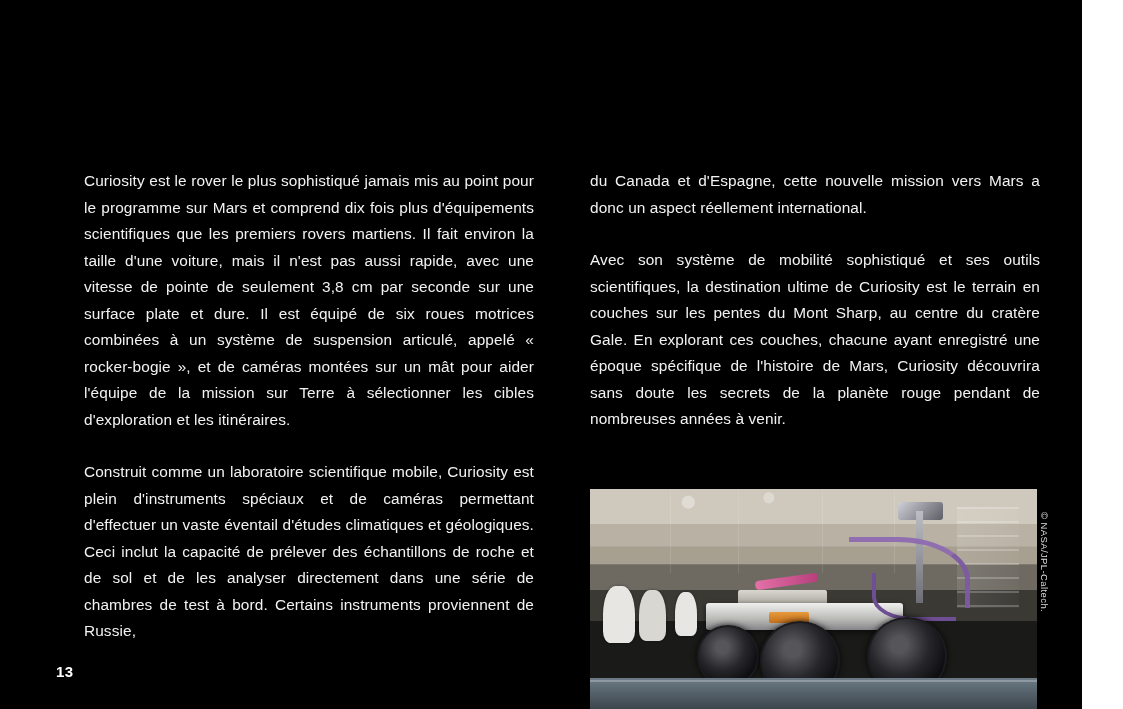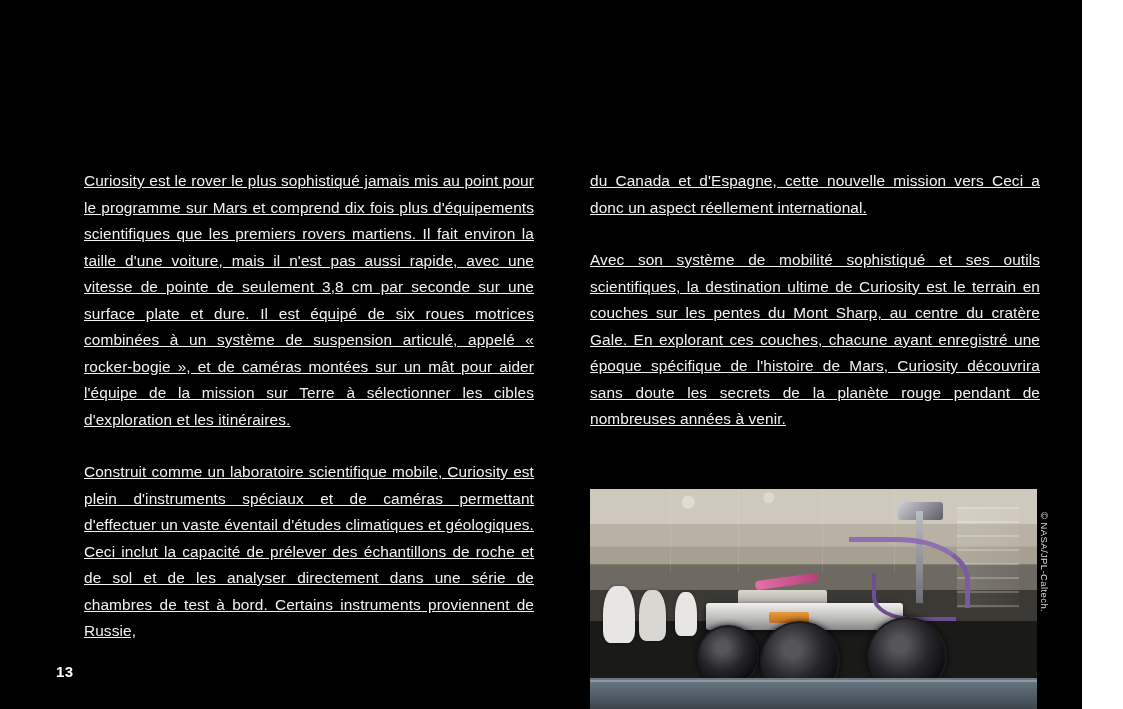--- a/index.html
+++ b/index.html
@@ -55,21 +55,20 @@
   .col-right { left: 590px; }
 
   .para {
     margin: 0 0 26px 0;
     font-size: 15.4px;
     line-height: 26.5px;
     text-align: justify;
     text-justify: inter-word;
     letter-spacing: 0.1px;
     color: #f2f2f2;
-    text-decoration: underline;
   }
   .para:last-child { margin-bottom: 0; }
 
   
   .photo-wrap {
     position: absolute;
     left: 590px;
     top: 489px;
     width: 447px;
     height: 220px;
@@ -233,21 +232,21 @@
   <div class="page-body">
 
     <div class="page-number">13</div>
 
     <div class="col col-left">
       <p class="para">Curiosity est le rover le plus sophistiqué jamais mis au point pour le programme sur Mars et comprend dix fois plus d'équipements scientifiques que les premiers rovers martiens. Il fait environ la taille d'une voiture, mais il n'est pas aussi rapide, avec une vitesse de pointe de seulement 3,8 cm par seconde sur une surface plate et dure. Il est équipé de six roues motrices combinées à un système de suspension articulé, appelé « rocker-bogie », et de caméras montées sur un mât pour aider l'équipe de la mission sur Terre à sélectionner les cibles d'exploration et les itinéraires.</p>
       <p class="para">Construit comme un laboratoire scientifique mobile, Curiosity est plein d'instruments spéciaux et de caméras permettant d'effectuer un vaste éventail d'études climatiques et géologiques. Ceci inclut la capacité de prélever des échantillons de roche et de sol et de les analyser directement dans une série de chambres de test à bord. Certains instruments proviennent de Russie,</p>
     </div>
 
     <div class="col col-right">
-      <p class="para">du Canada et d'Espagne, cette nouvelle mission vers Ceci a donc un aspect réellement international.</p>
+      <p class="para">du Canada et d'Espagne, cette nouvelle mission vers Mars a donc un aspect réellement international.</p>
       <p class="para">Avec son système de mobilité sophistiqué et ses outils scientifiques, la destination ultime de Curiosity est le terrain en couches sur les pentes du Mont Sharp, au centre du cratère Gale. En explorant ces couches, chacune ayant enregistré une époque spécifique de l'histoire de Mars, Curiosity découvrira sans doute les secrets de la planète rouge pendant de nombreuses années à venir.</p>
     </div>
 
     <div class="photo-wrap">
       <div class="photo">
         <div class="seam v-seam" style="left:18%;"></div>
         <div class="seam v-seam" style="left:33%;"></div>
         <div class="seam v-seam" style="left:52%;"></div>
         <div class="seam v-seam" style="left:68%;"></div>
         <div class="seam h-seam" style="top:26%;"></div>

